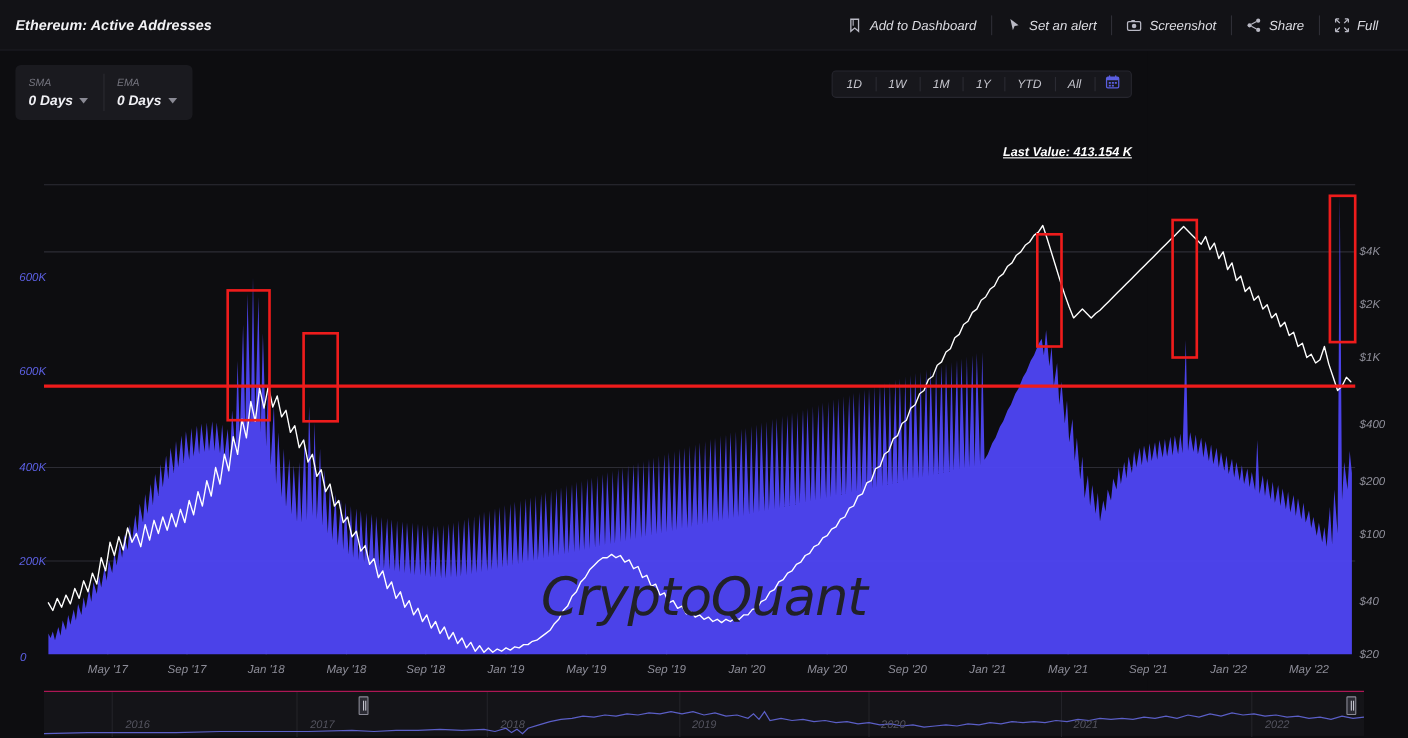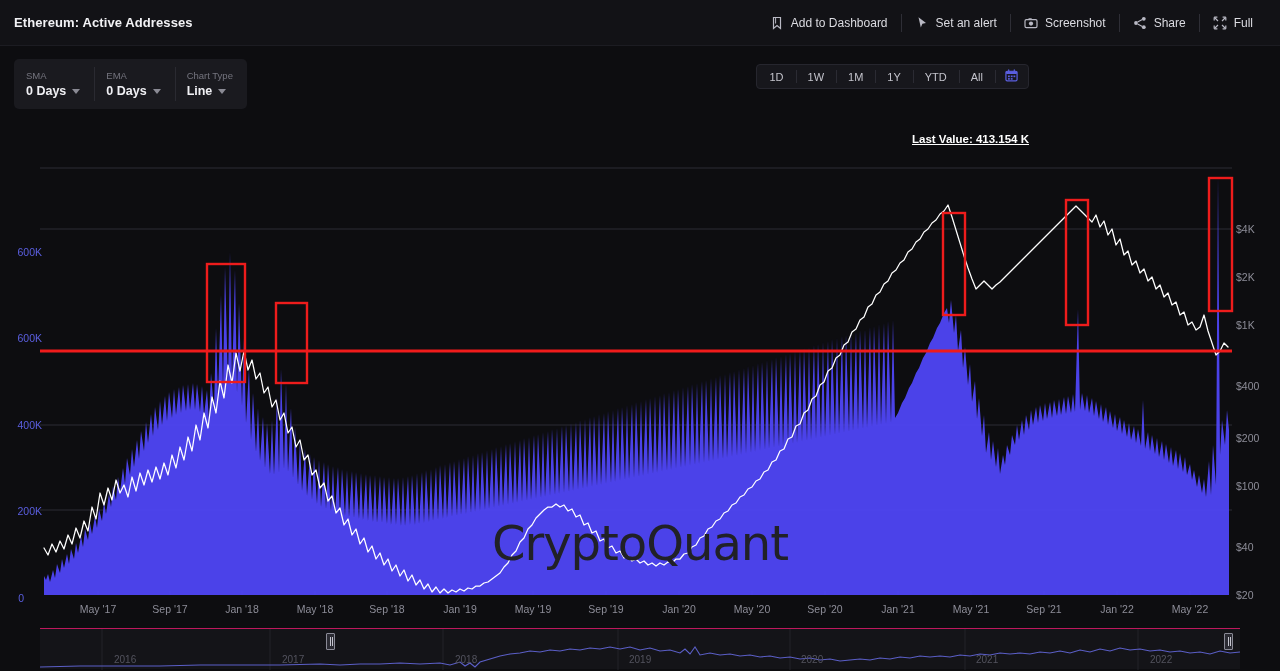--- a/index.html
+++ b/index.html
@@ -2,21 +2,21 @@
 <html><head>
 <meta charset="utf-8">
 <style>
   * { box-sizing: border-box; margin: 0; padding: 0; }
   html, body {
     width: 1280px; height: 671px;
     background: #0d0d10;
     font-family: "Liberation Sans", sans-serif;
     overflow: hidden;
   }
-  #root { position: relative; width: 1043px; height: 671px; background: #0d0d10; }
+  #root { position: relative; width: 1043px; height: 671px; background: #0d0d10; font-style: italic; }
 
   
   .topbar {
     position: absolute; left: 0; top: 0; width: 1280px; height: 46px;
     background: #121216;
     border-bottom: 1px solid #1c1c22;
     display: flex; align-items: center;
   }
   .chart-title {
     margin-left: 14px; color: #f2f2f5; font-size: 13px; font-weight: bold;
@@ -224,27 +224,20 @@
       <div class="ctl-lab">SMA</div>
       <div class="ctl-val">
         <span>0 Days</span>
         <span class="caret"></span>
       </div>
     </div>
     <div class="ctl">
       <div class="ctl-lab">EMA</div>
       <div class="ctl-val">
         <span>0 Days</span>
-        <span class="caret"></span>
-      </div>
-    </div>
-    <div class="ctl">
-      <div class="ctl-lab">Chart Type</div>
-      <div class="ctl-val">
-        <span>Line</span>
         <span class="caret"></span>
       </div>
     </div>
   </div>
 
 
   <div class="rangesel">
     <div class="rng">1D</div>
     <div class="rng">1W</div>
     <div class="rng">1M</div>

